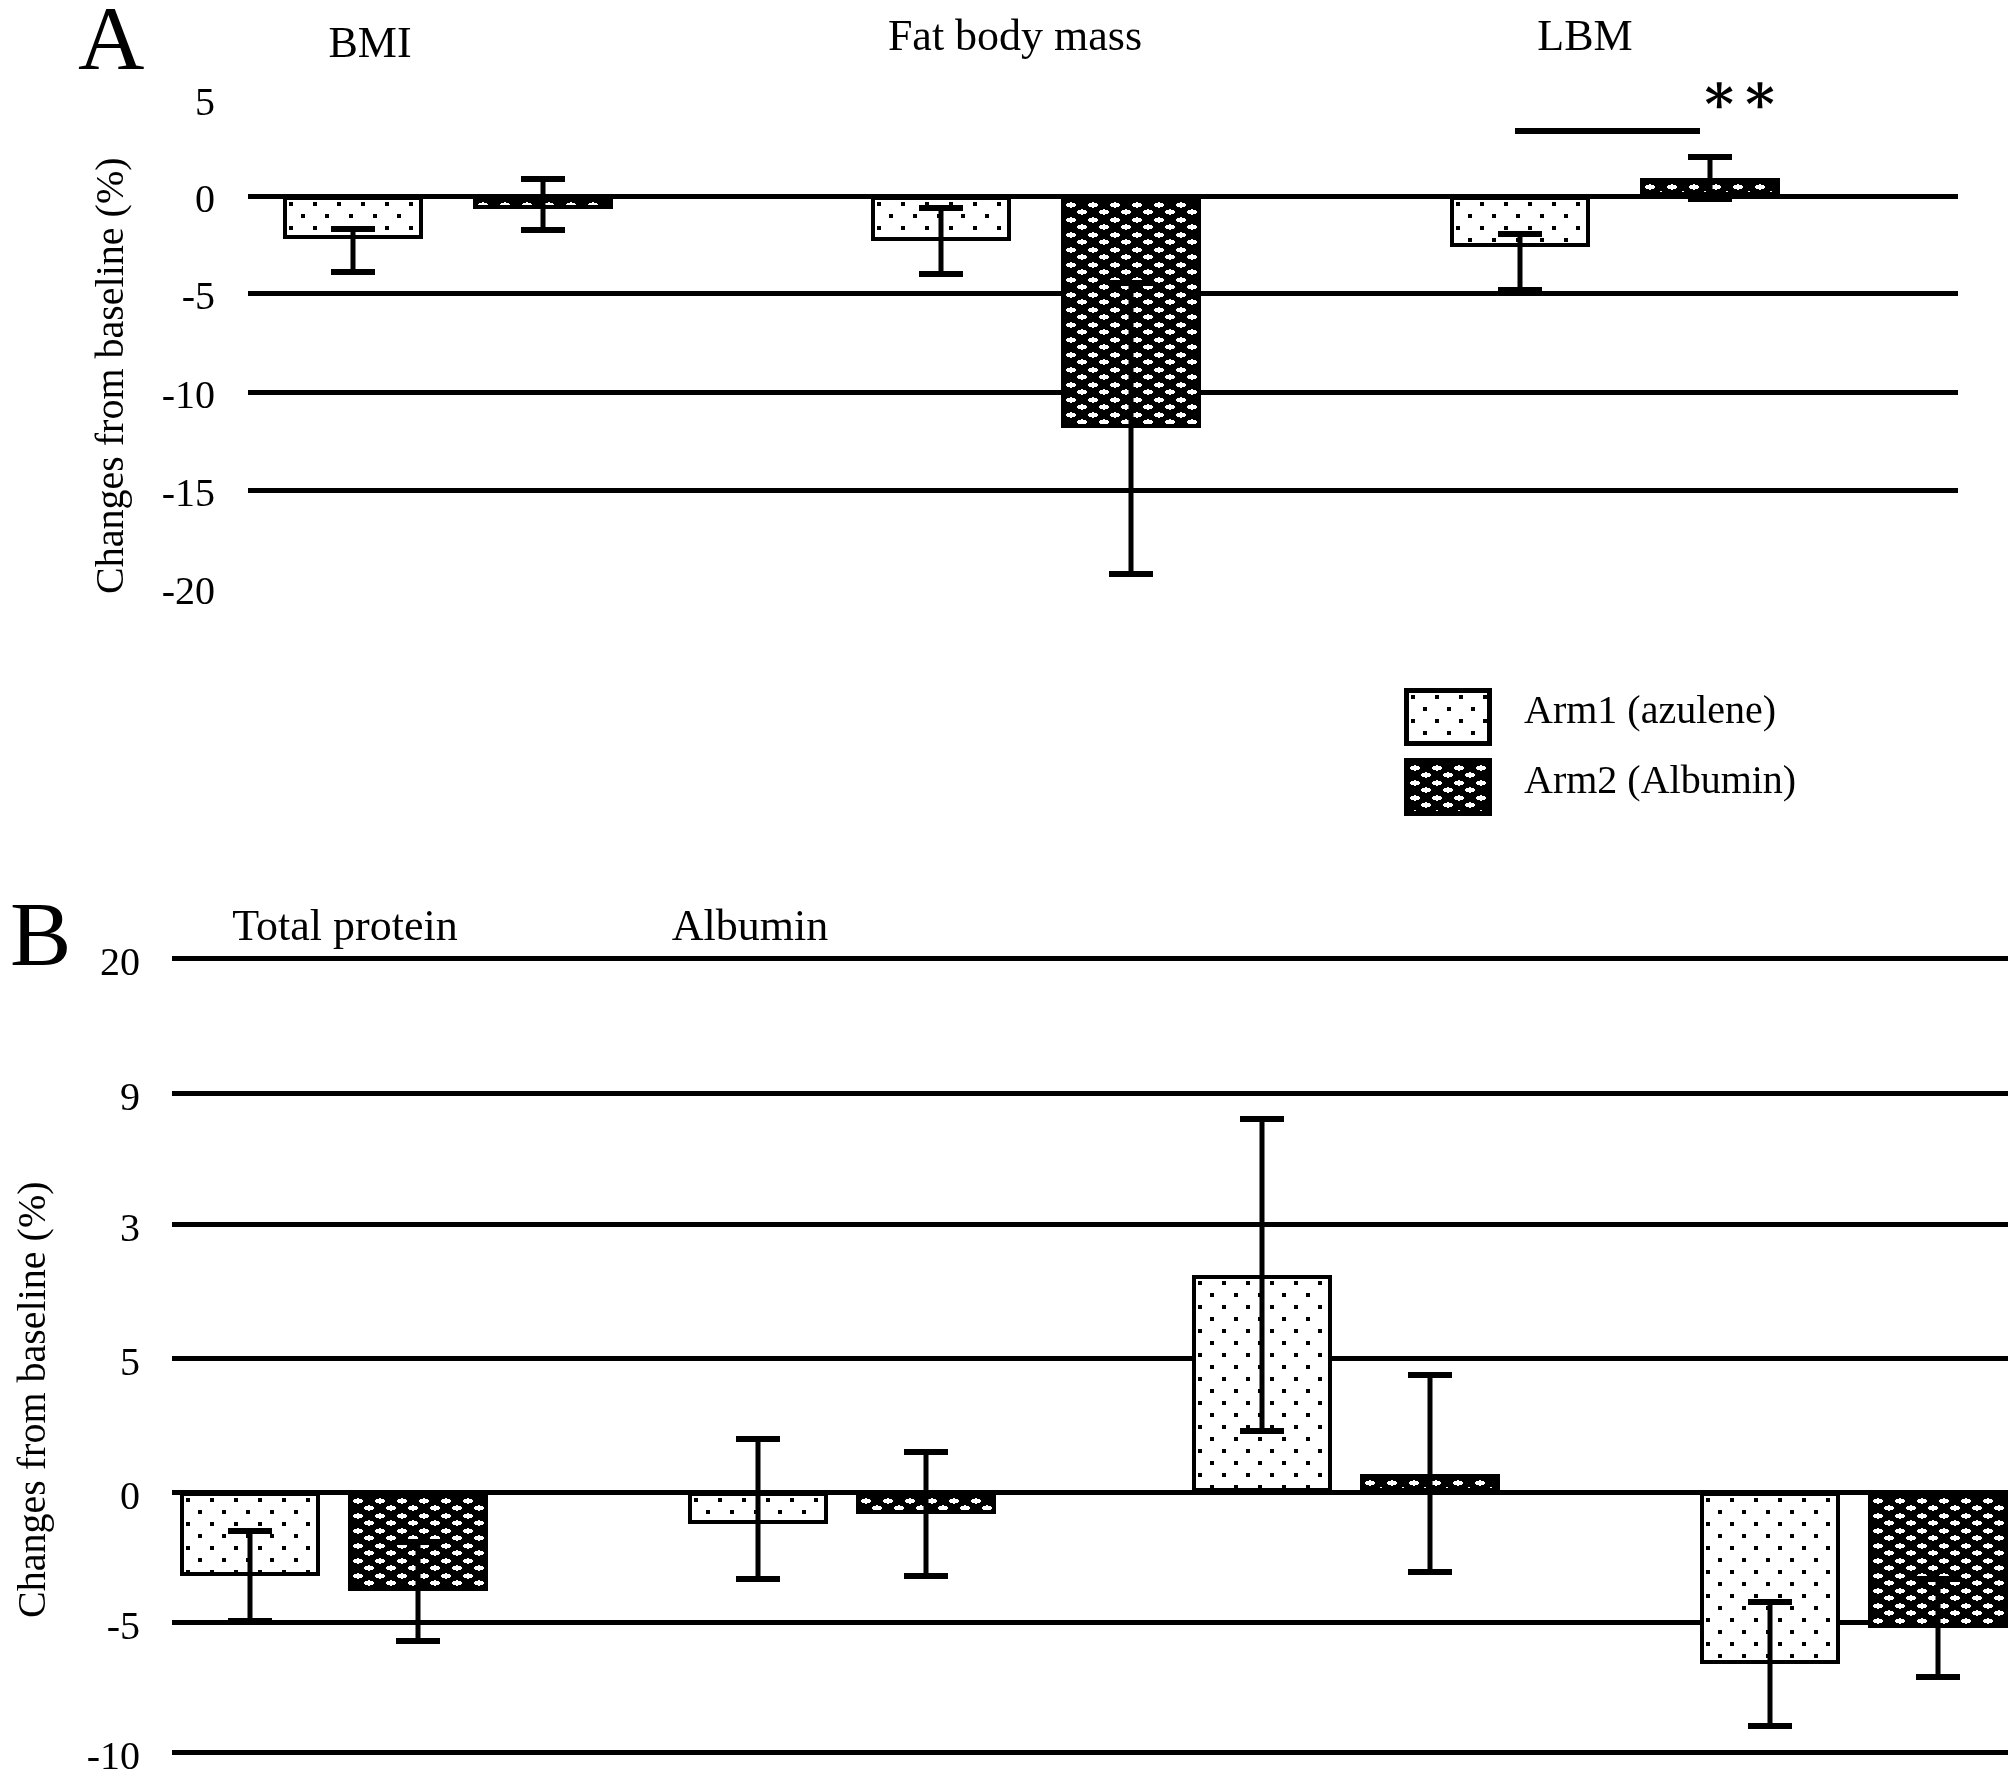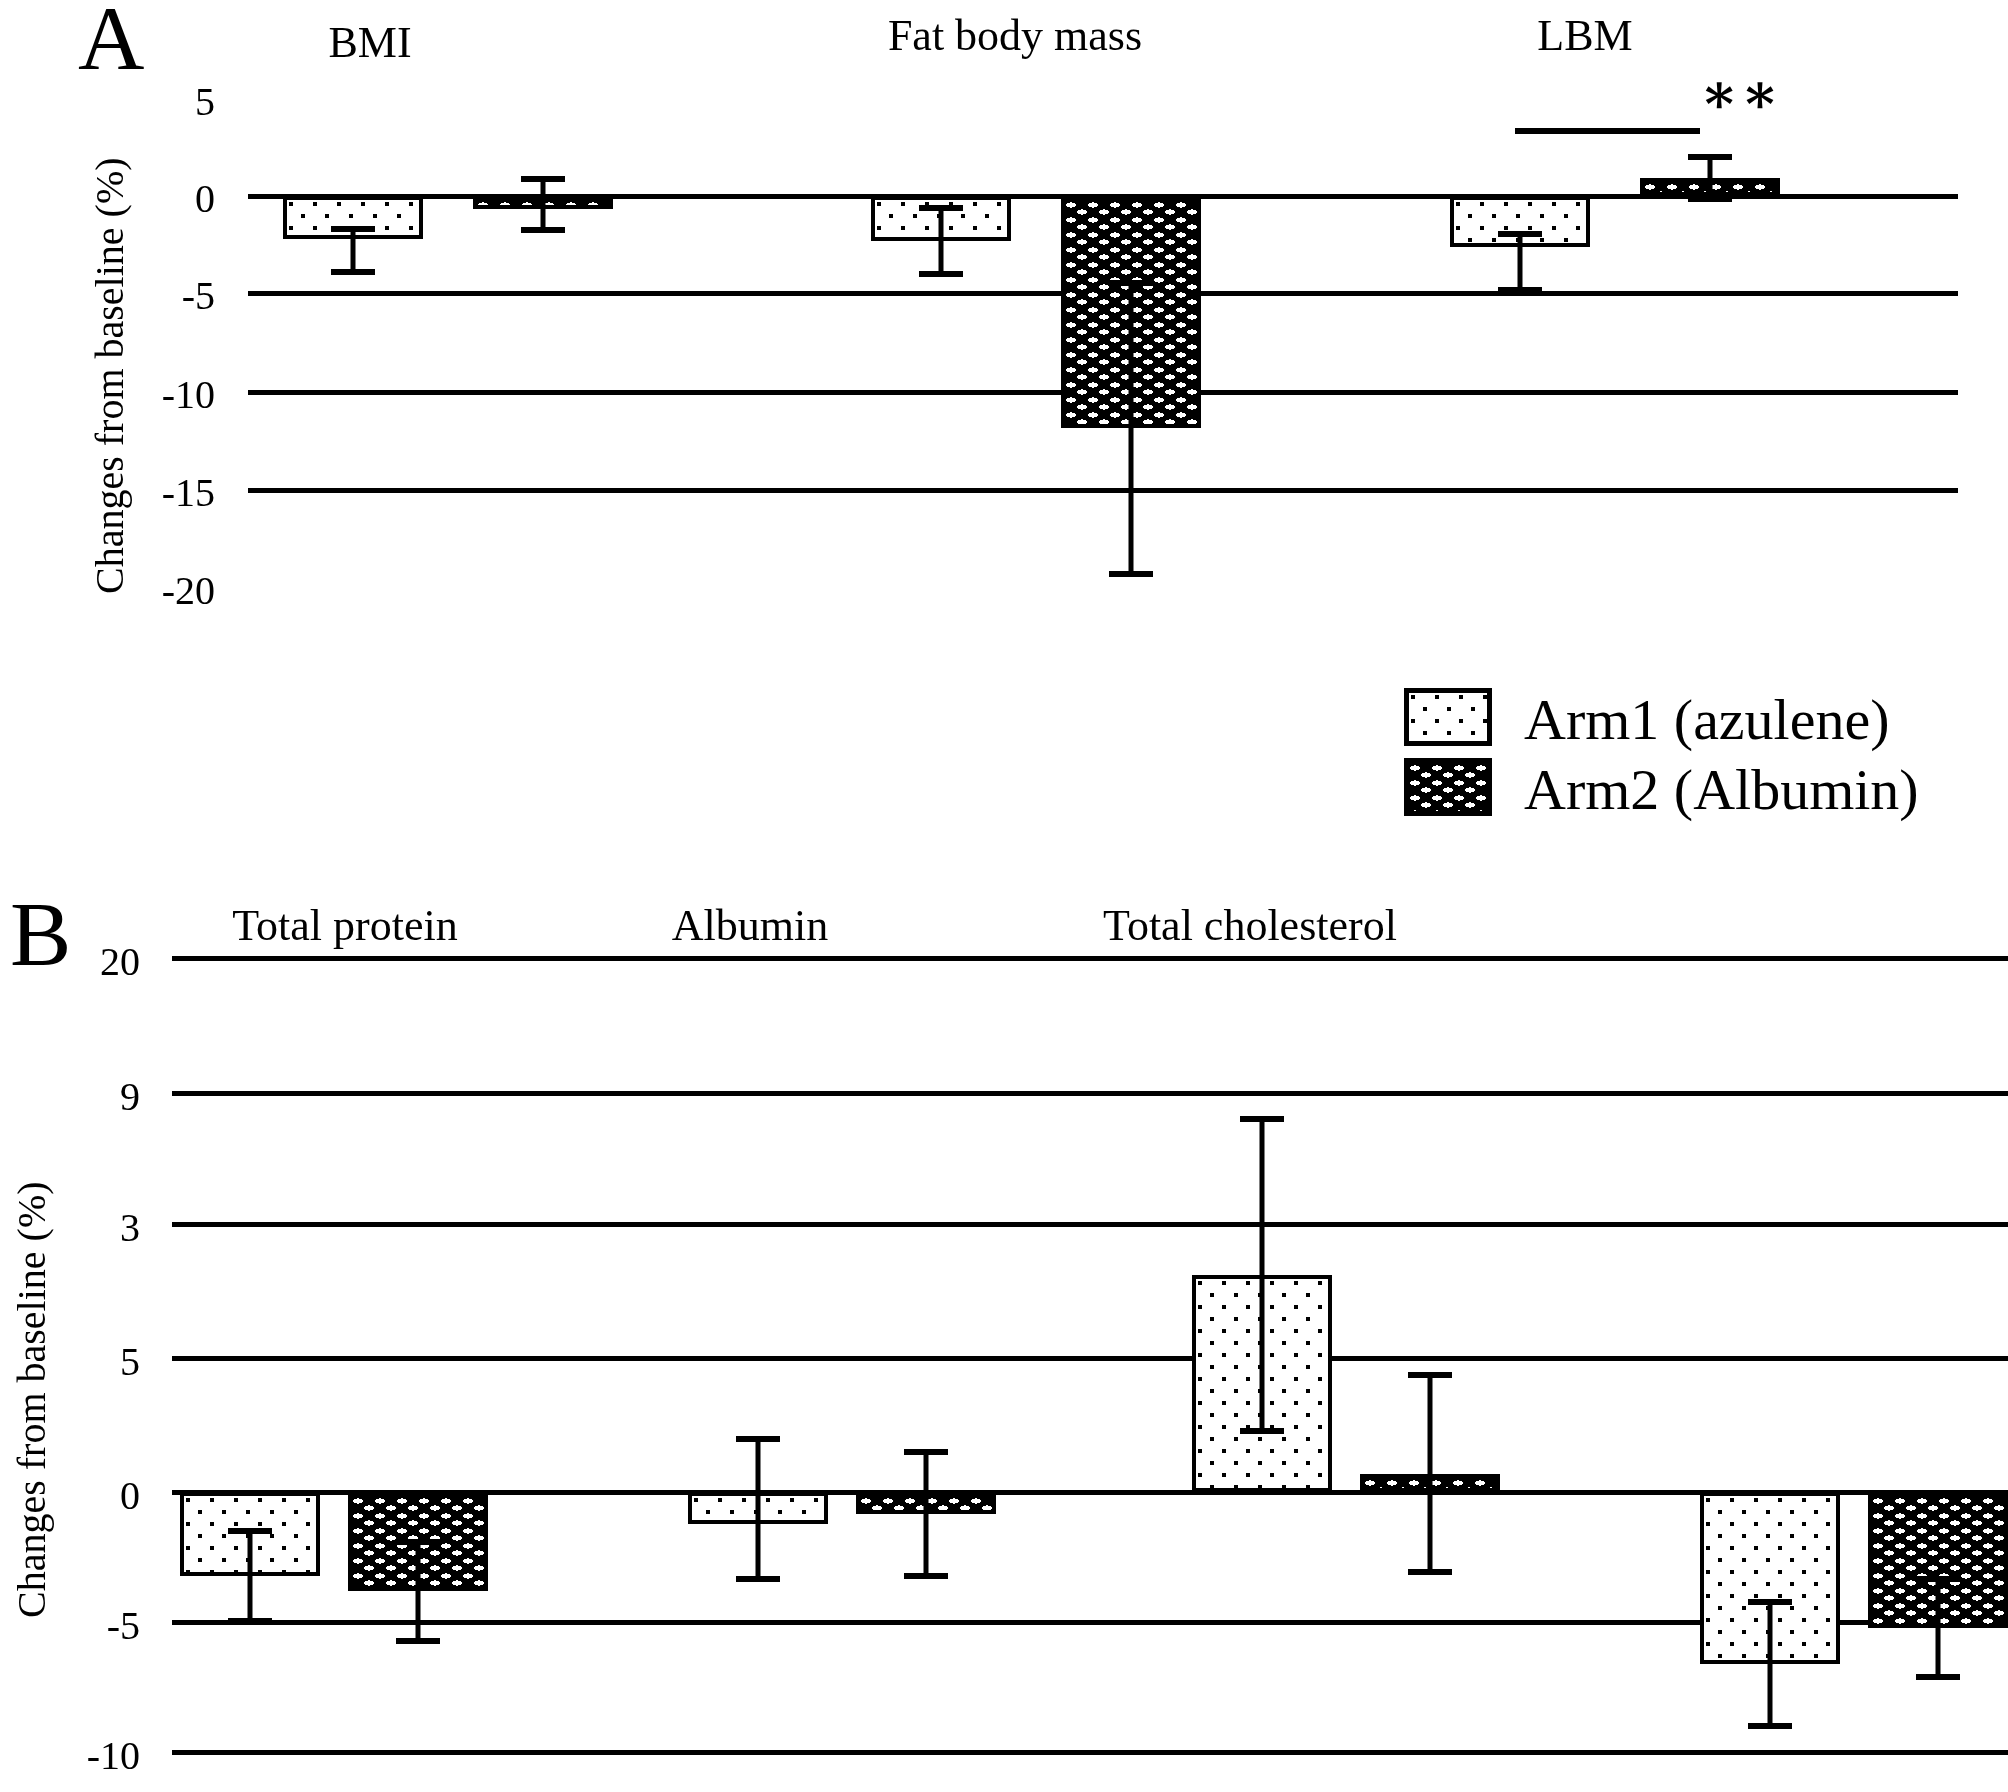--- a/index.html
+++ b/index.html
@@ -31,21 +31,21 @@
   .errbar .cap{position:absolute;left:50%;transform:translateX(-50%);
                width:44px;height:6px;background:#000;}
   .errbar .cap.top{top:0;}
   .errbar .cap.bot{bottom:0;}
   .sig-line{position:absolute;height:6px;background:#000;}
   .sig-star{position:absolute;font-size:56px;line-height:1;font-weight:700;letter-spacing:2px;}
   .legend{position:absolute;}
   .legend-row{position:relative;height:62px;margin-bottom:8px;}
   .legend-swatch{position:absolute;left:0;top:0;width:88px;height:58px;
                  box-sizing:border-box;border:5px solid #000;}
-  .legend-text{position:absolute;left:120px;top:-2px;font-size:58px;white-space:nowrap;}
+  .legend-text{position:absolute;left:120px;top:-2px;font-size:40px;white-space:nowrap;}
 </style>
 </head>
 <body>
 
 <div class="panel" style="height:690px;">
 
   <div class="panel-letter" style="left:78px;top:-8px;">A</div>
 
   <div class="axis-title" style="left:86px;top:114px;height:480px;">Changes from baseline (%)</div>
 
@@ -123,21 +123,20 @@
 </div>
 
 <div class="panel" style="top:0;height:1792px;">
 
   <div class="panel-letter" style="left:10px;top:888px;">B</div>
 
   <div class="axis-title" style="left:8px;top:1078px;height:540px;">Changes from baseline (%)</div>
 
   <div class="grp-label" style="left:600px;top:900px;width:300px;">Albumin</div>
   <div class="grp-label" style="left:150px;top:900px;width:390px;">Total protein</div>
-  <div class="grp-label" style="left:1000px;top:900px;width:500px;">Total cholesterol</div>
 
   <div class="ytick" style="left:20px;top:938px;width:120px;">20</div>
   <div class="ytick" style="left:20px;top:1073px;width:120px;">9</div>
   <div class="ytick" style="left:20px;top:1204px;width:120px;">3</div>
   <div class="ytick" style="left:20px;top:1338px;width:120px;">5</div>
   <div class="ytick" style="left:20px;top:1472px;width:120px;">0</div>
   <div class="ytick" style="left:20px;top:1602px;width:120px;">-5</div>
   <div class="ytick" style="left:20px;top:1732px;width:120px;">-10</div>
 
   <div class="gridline" style="left:172px;top:956px;width:1836px;"></div>

